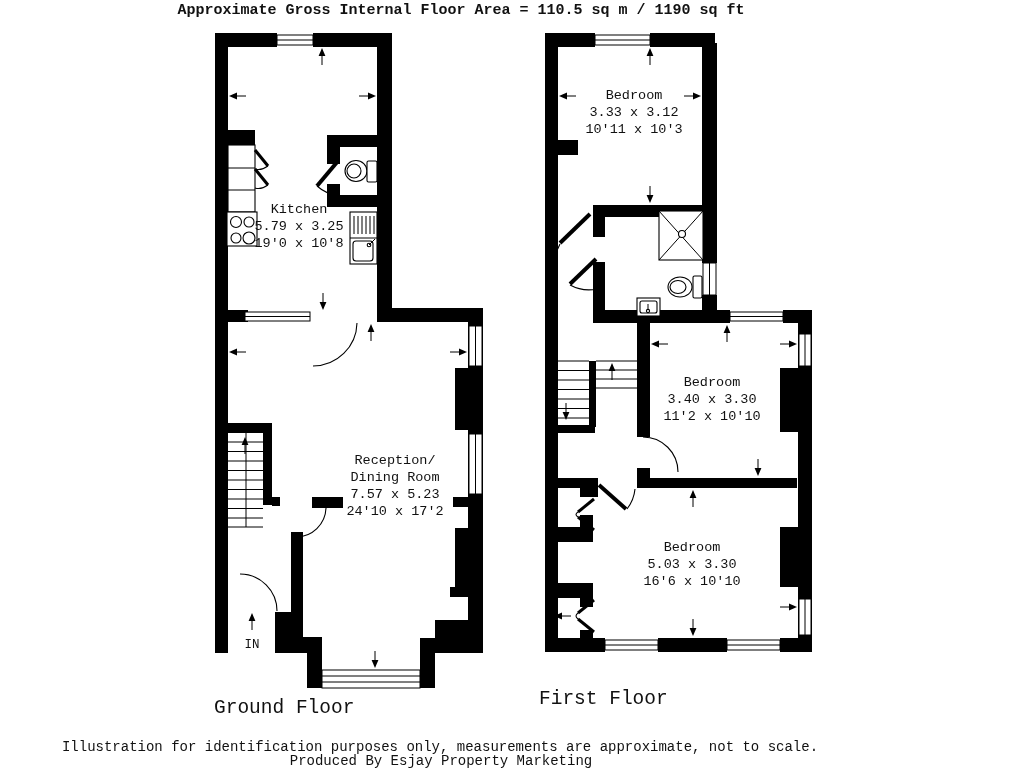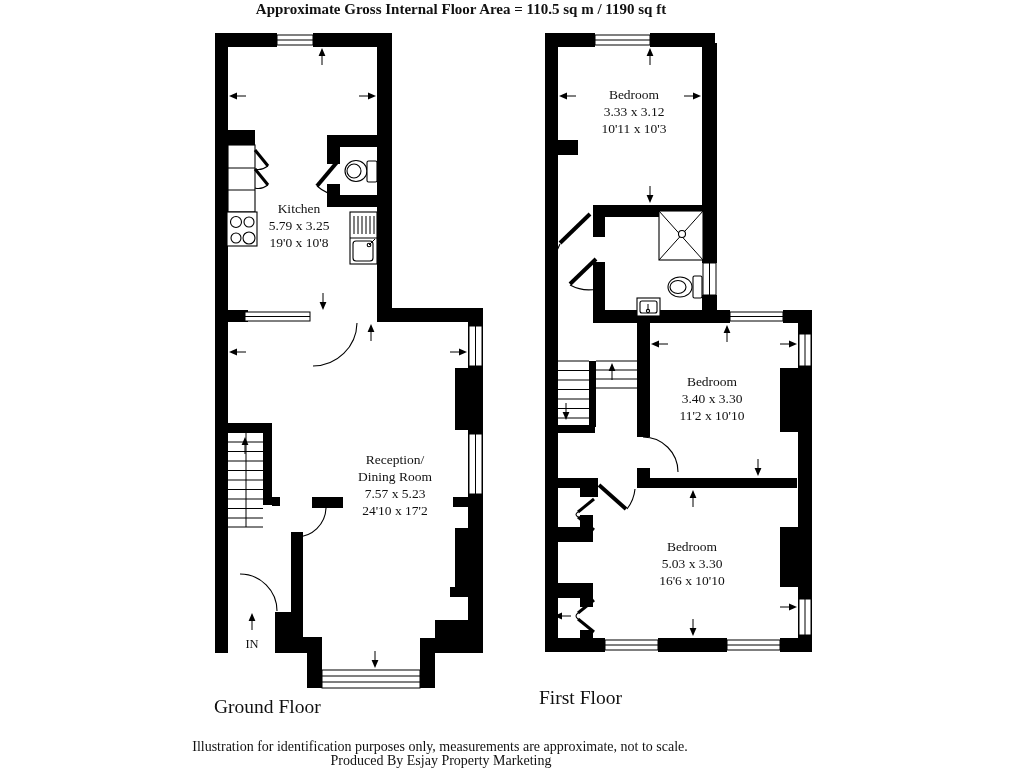--- a/index.html
+++ b/index.html
@@ -1,17 +1,17 @@
 <!DOCTYPE html>
 <html><head>
 <meta charset="utf-8">
 <style>
   html,body{margin:0;padding:0;background:#ffffff;}
   .page{position:relative;width:1024px;height:768px;background:#ffffff;overflow:hidden;
-        font-family:Liberation Serif, serif;}
+        font-family:Liberation Mono, monospace;}
   svg{display:block}
   text{fill:#111111}
   .room-label{font-size:13.5px;}
   .floor-caption{font-size:19.5px;}
   .title{font-size:15px;font-weight:bold;}
   .footer{font-size:14px;}
   .in-label{font-size:12.5px;}
   .wall{fill:#000000;}
   .thin{stroke:#000000;stroke-width:1;fill:none;}
   .leaf{stroke:#000000;stroke-width:4;fill:none;stroke-linecap:butt;}

